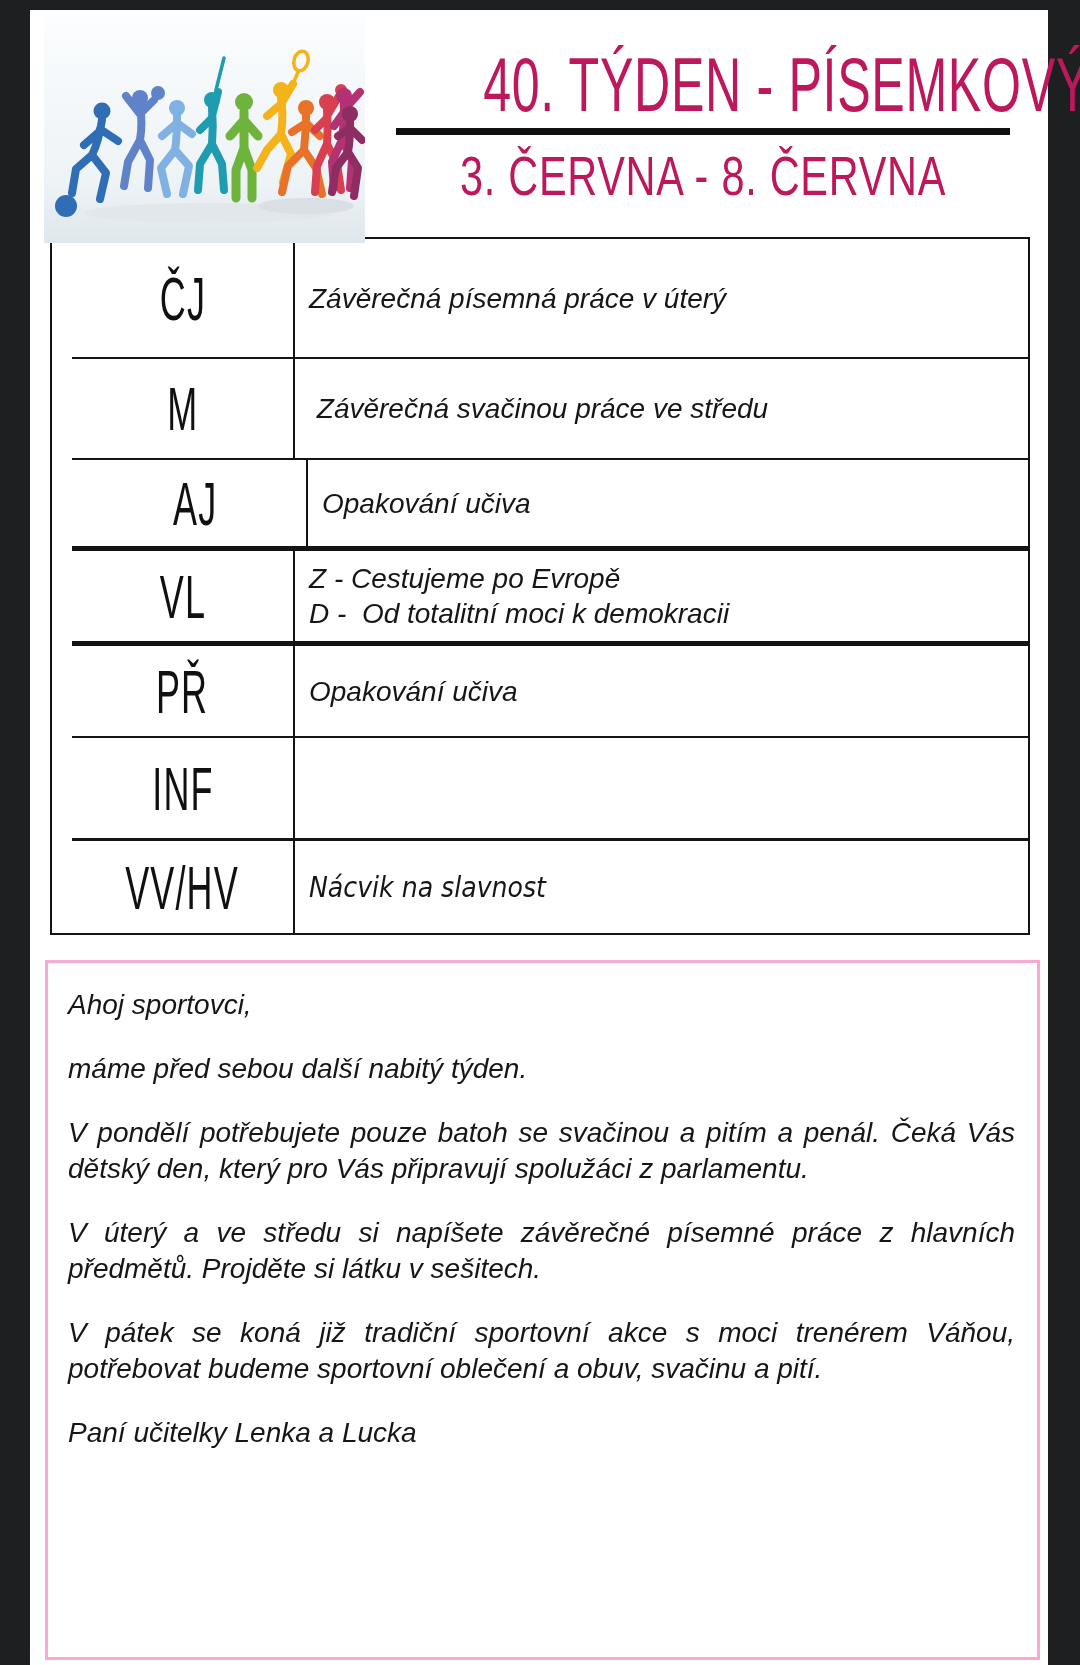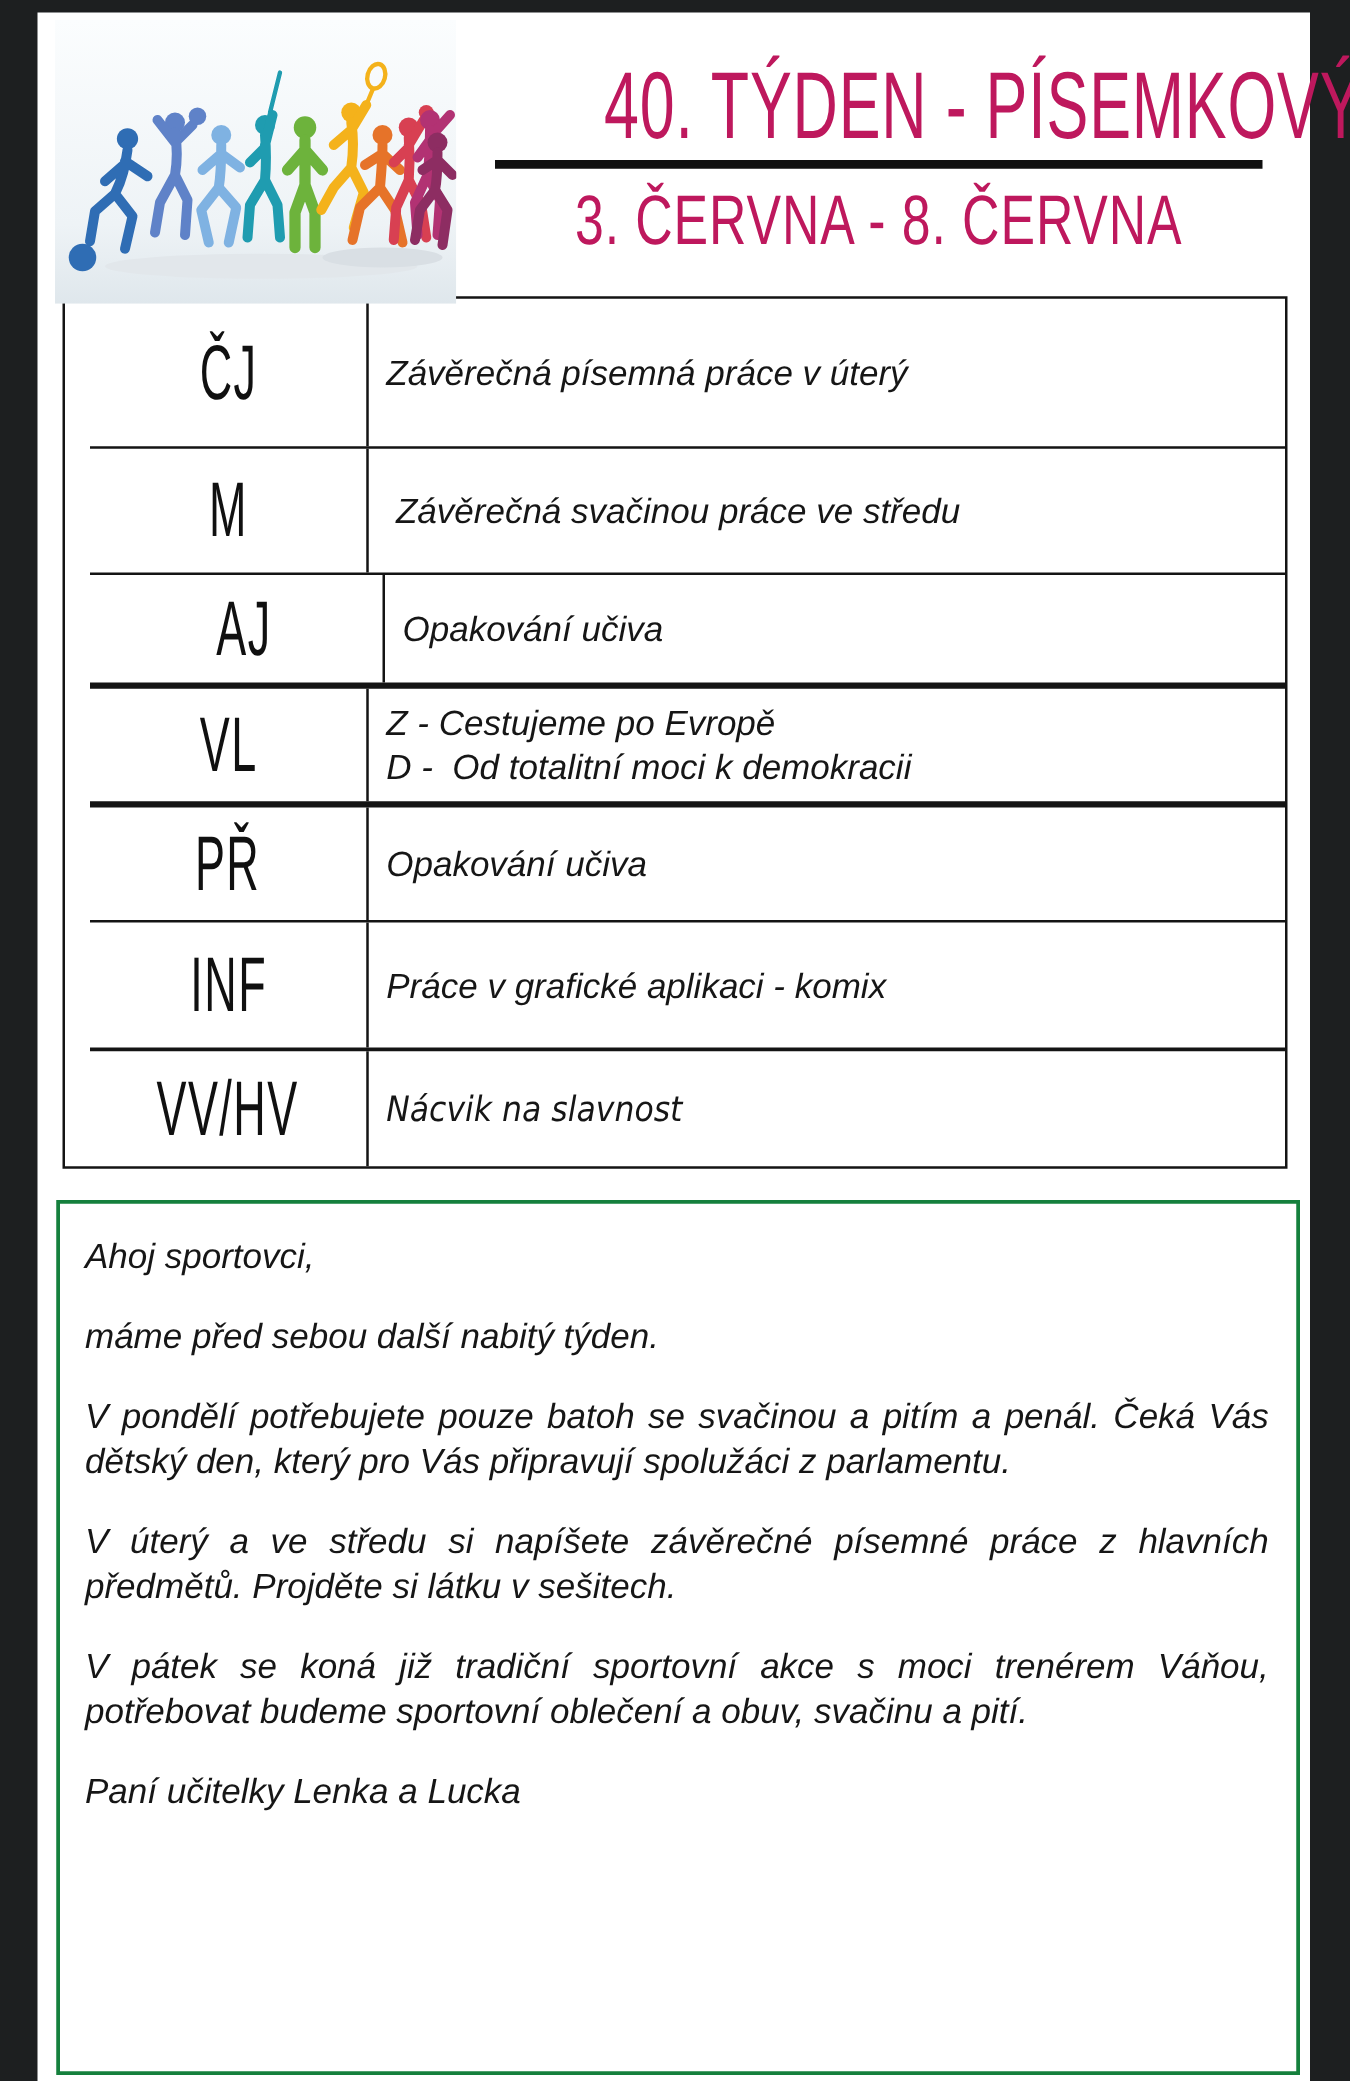--- a/index.html
+++ b/index.html
@@ -74,21 +74,21 @@
     white-space:pre-wrap;
   }
   .row:nth-child(7) .note-line{
     font-family:"DejaVu Sans",sans-serif;
     transform:scaleX(.9);transform-origin:left center;
   }
   
   .message-box{
     position:absolute;left:15px;top:950px;
     width:995px;height:700px;
-    border:3px solid #15803d;box-sizing:border-box;
+    border:3px solid #f9a8d4;box-sizing:border-box;
     padding:24px 22px 0 20px;
   }
   .msg{
     margin:0 0 28px;font-style:italic;
     font-size:28px;line-height:36px;color:#161616;
   }
   .msg.justify{text-align:justify;}
 </style>
 </head>
 <body>
@@ -209,23 +209,20 @@
           <div class="subject-label">PŘ</div>
         </div>
         <div class="note">
           <div class="note-line">Opakování učiva</div>
         </div>
       </div>
       <div class="row">
         <div class="subject">
           <div class="subject-label">INF</div>
         </div>
-        <div class="note">
-          <div class="note-line">Práce v grafické aplikaci - komix</div>
-        </div>
       </div>
       <div class="row">
         <div class="subject">
           <div class="subject-label">VV/HV</div>
         </div>
         <div class="note">
           <div class="note-line">Nácvik na slavnost</div>
         </div>
       </div>
     </div>

